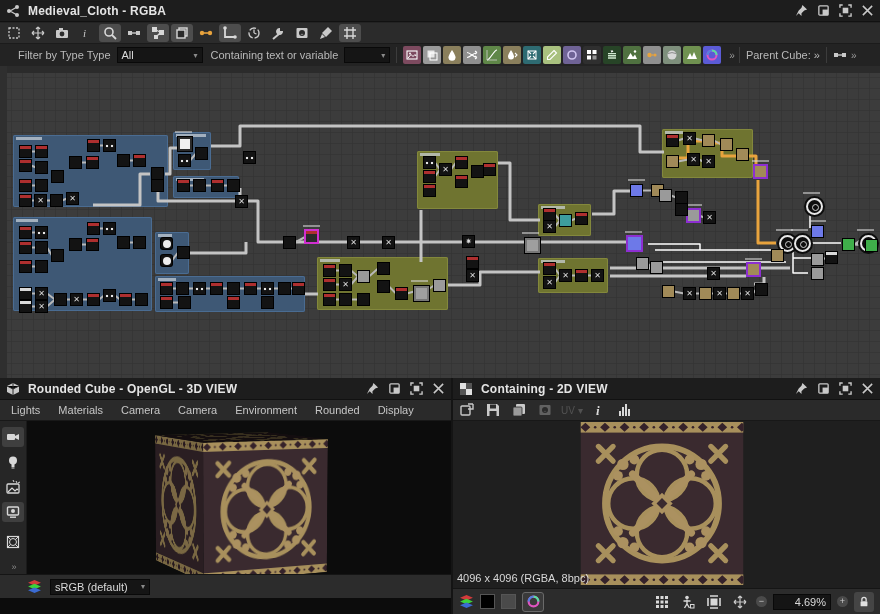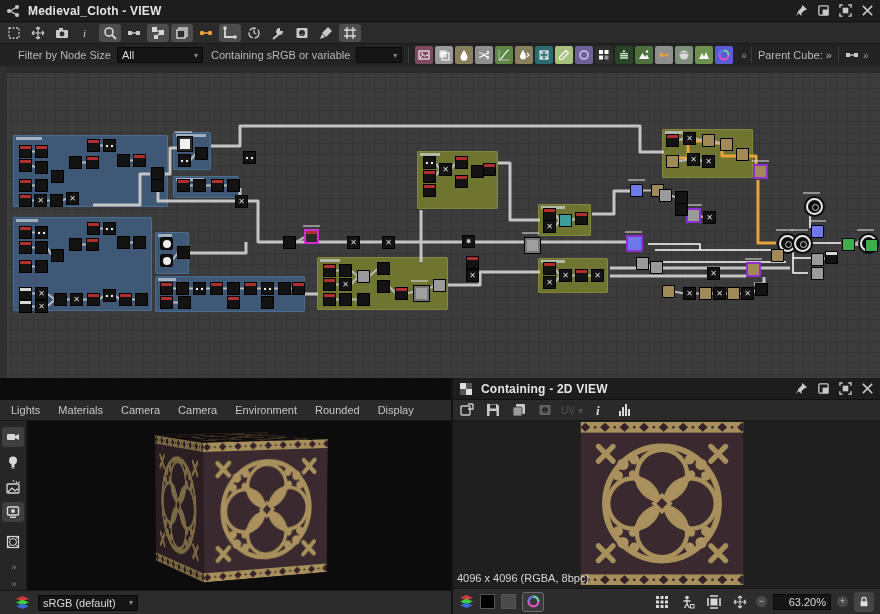--- a/index.html
+++ b/index.html
@@ -71,21 +71,21 @@
   #menu3d { position:absolute; left:0; top:22px; width:451px; height:21px; background:#2a2a2a; display:flex; align-items:center; border-bottom:1px solid #181818; padding-left:2px; }
   #menu3d .mi { color:#c6c6c6; font-size:11px; margin:0 9px; }
   #vp3d { position:absolute; left:0; top:43px; width:451px; height:169px; background:#0c0c0c; overflow:hidden; }
   #sidebar3d { position:absolute; left:0; top:43px; width:27px; height:169px; background:#262626; border-right:1px solid #1a1a1a; display:flex; flex-direction:column; align-items:center; padding-top:6px; gap:5px; }
   .sb-btn { width:22px; height:20px; border-radius:3px; display:flex; align-items:center; justify-content:center; flex:0 0 auto; }
   .sb-btn.active { background:#3f3f3f; }
   .sb-btn svg { width:14px; height:14px; }
   .sb-gap { height:8px; }
   .sb-chev { color:#8a8a8a; font-size:9px; letter-spacing:-2px; }
   .sb-spacer { flex:1; }
-  #bar3d { position:absolute; left:0; top:212px; width:451px; height:24px; background:#2c2c2c; border-top:1px solid #151515; display:flex; align-items:center; padding-left:15px; gap:8px; }
+  #bar3d { position:absolute; left:0; top:196px; width:451px; height:24px; background:#2c2c2c; border-top:1px solid #151515; display:flex; align-items:center; padding-left:27px; gap:8px; }
   #srgb-dd { width:100px; }
 
   #cube-scene { position:absolute; left:118px; top:2px; width:240px; height:167px; perspective:1100px; perspective-origin:50% 38%; }
   #cube { position:absolute; left:52px; top:11px; width:138px; height:138px; transform-style:preserve-3d; transform: translateZ(-69px) rotateX(-6deg) rotateY(24deg); }
   .face { position:absolute; width:138px; height:138px; overflow:hidden; }
   .face svg { width:138px; height:138px; display:block; }
   .face.front { transform: translateZ(69px); }
   .face.left  { transform: rotateY(-90deg) translateZ(69px); filter:brightness(.72); }
   .face.top   { transform: rotateX(90deg) translateZ(69px); filter:brightness(.32); }
 
@@ -409,21 +409,21 @@
   </defs>
 </svg>
 
 <div id="app">
 
   <div id="graph-panel">
     <div class="titlebar">
       <svg width="14" height="14">
           <use href="#i-graphdoc"></use>
         </svg>
-      <span class="ttl">Medieval_Cloth - VIEW</span>
+      <span class="ttl">Medieval_Cloth - RGBA</span>
       <span class="tb-right">
         <svg>
             <use href="#i-pin"></use>
           </svg>
         <svg>
             <use href="#i-float"></use>
           </svg>
         <svg>
             <use href="#i-max"></use>
           </svg>
@@ -503,26 +503,26 @@
             <use href="#i-brush"></use>
           </svg>
         </span>
         <span class="tool-btn active">
           <svg>
             <use href="#i-crop"></use>
           </svg>
         </span>
       </div>
     <div id="filter-row">
-      <span style="margin-left:18px">Filter by Node Size</span>
+      <span style="margin-left:18px">Filter by Type Type</span>
       <span class="dropdown" style="width:86px; margin-left:6px">
         <span>All</span>
           <span class="dd-caret">▾</span>
       </span>
-      <span style="margin-left:8px">Containing sRGB or variable</span>
+      <span style="margin-left:8px">Containing text or variable</span>
       <span class="dropdown" style="width:46px; margin-left:6px">
         <span></span>
           <span class="dd-caret">▾</span>
       </span>
       <span class="sep-v"></span>
       <span id="node-icon-strip">
           <span class="nicon" style="background: rgb(125, 74, 95);">
             <svg>
               <use href="#i-nimage"></use>
             </svg>
@@ -916,20 +916,40 @@
         <div class="node v-x" style="left: 684px; top: 222px;"></div>
         <div class="node v-tan" style="left: 700px; top: 222px;"></div>
         <div class="node v-x" style="left: 714px; top: 222px;"></div>
         <div class="node v-tan" style="left: 728px; top: 222px;"></div>
         <div class="node v-x" style="left: 742px; top: 222px;"></div>
         <div class="node v-d" style="left: 756px; top: 218px;"></div>
       </div>
   </div>
 
   <div id="view3d">
+    <div class="titlebar">
+      <svg width="14" height="14">
+          <use href="#i-cube"></use>
+        </svg>
+      <span class="ttl">Rounded Cube - OpenGL - 3D VIEW</span>
+      <span class="tb-right">
+        <svg>
+            <use href="#i-pin"></use>
+          </svg>
+        <svg>
+            <use href="#i-float"></use>
+          </svg>
+        <svg>
+            <use href="#i-max"></use>
+          </svg>
+        <svg>
+            <use href="#i-close"></use>
+          </svg>
+      </span>
+    </div>
     <div id="menu3d">
         <span class="mi">Lights</span>
         <span class="mi">Materials</span>
         <span class="mi">Camera</span>
         <span class="mi">Camera</span>
         <span class="mi">Environment</span>
         <span class="mi">Rounded</span>
         <span class="mi">Display</span>
       </div>
     <div id="vp3d">
@@ -1088,21 +1108,21 @@
           <svg>
             <use href="#i-frame"></use>
           </svg>
         </span>
       <span class="t2-btn">
           <svg>
             <use href="#i-pan"></use>
           </svg>
         </span>
       <span class="round-btn">−</span>
-      <span id="zoom-box">63.20%</span>
+      <span id="zoom-box">4.69%</span>
       <span class="round-btn">+</span>
       <span id="lock-box">
           <svg width="12" height="12">
             <use href="#i-lock"></use>
           </svg>
         </span>
     </div>
   </div>
 </div>
 

